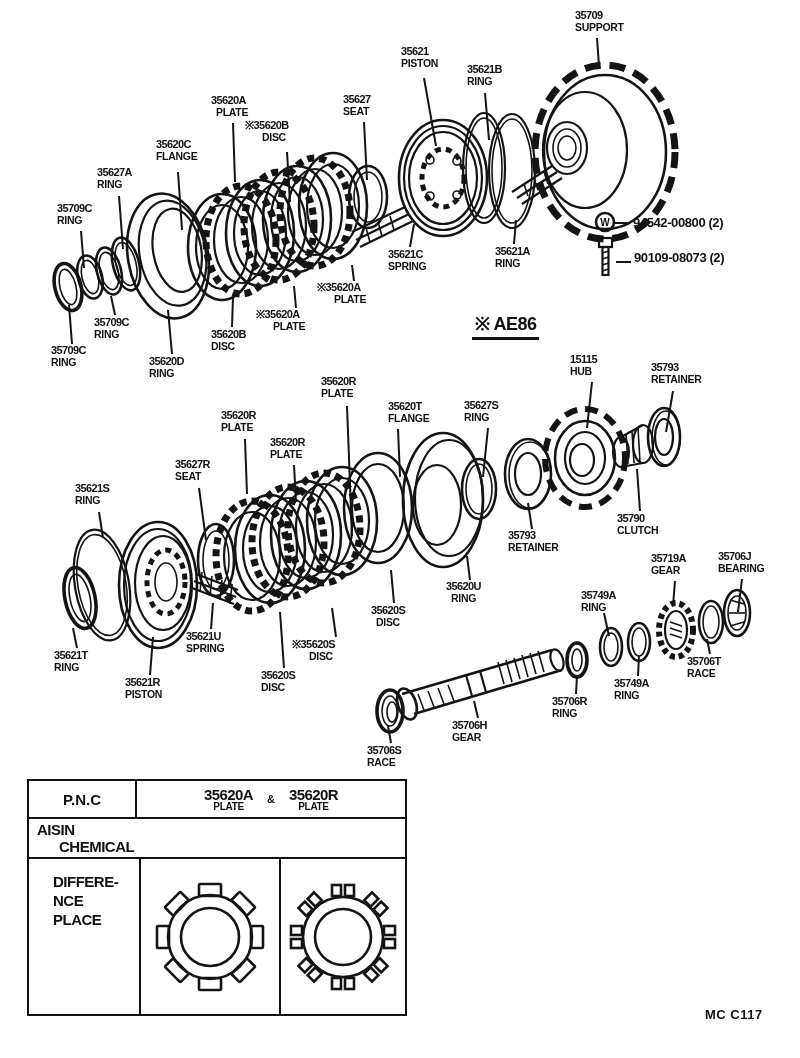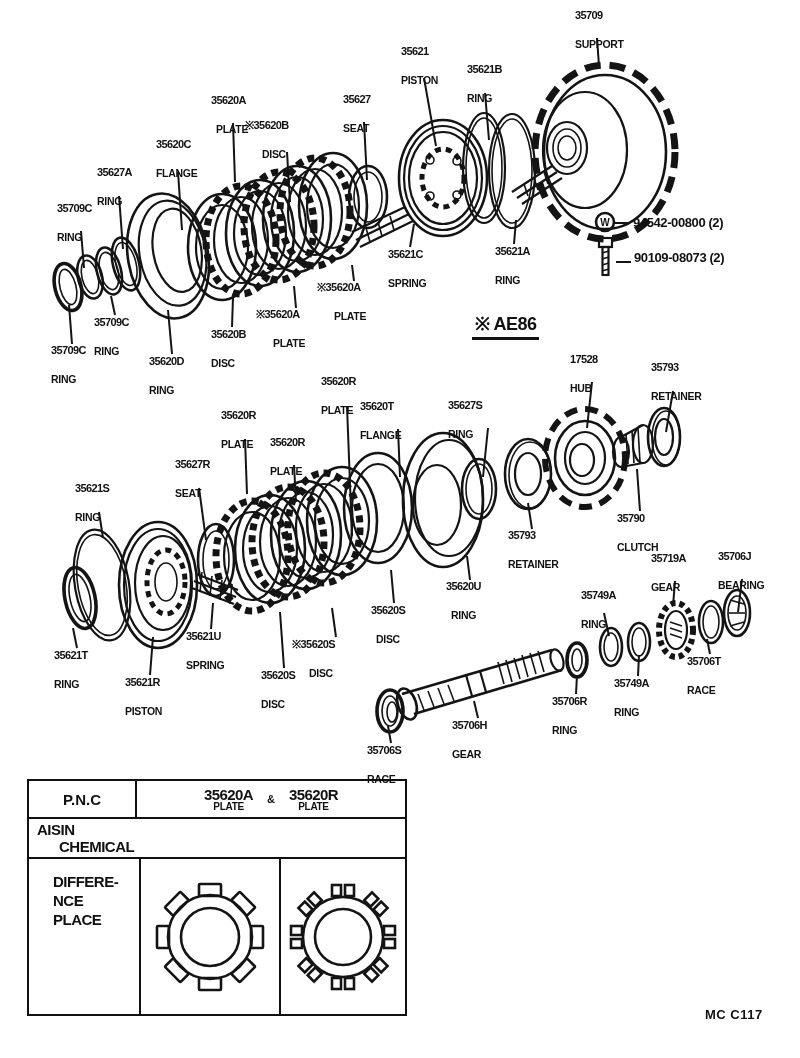--- a/index.html
+++ b/index.html
@@ -12,21 +12,21 @@
   .thin{fill:none;stroke:#141414;stroke-width:1.6;}
   .thick{fill:none;stroke:#141414;stroke-width:3.6;}
   .teeth{fill:none;stroke:#141414;stroke-width:7;stroke-dasharray:7 5;}
   .scallop{fill:none;stroke:#141414;stroke-width:6;stroke-dasharray:13 8;}
   .cast{fill:none;stroke:#141414;stroke-width:7;stroke-dasharray:16 9;}
   .gearT{fill:none;stroke:#141414;stroke-width:6;stroke-dasharray:5 4;}
   .notch{fill:none;stroke:#141414;stroke-width:5;stroke-dasharray:6 5;}
   .ld{stroke:#141414;stroke-width:2;fill:none;}
   .lbl{position:absolute;line-height:1.02;white-space:nowrap;}
   .code{font-size:11px;font-weight:bold;letter-spacing:-0.6px;display:block;}
-  .sub{font-size:10.5px;font-weight:bold;letter-spacing:-0.3px;display:block;margin-top:18px;}
+  .sub{font-size:10.5px;font-weight:bold;letter-spacing:-0.3px;display:block;margin-top:1px;}
   .sub.ind{margin-left:17px;}
   .sub.ind2{margin-left:5px;}
   .note{position:absolute;font-size:18px;font-weight:bold;letter-spacing:-0.5px;
         border-bottom:3px solid #111;padding:0 3px 2px 3px;}
   .fast{position:absolute;font-size:13px;font-weight:bold;letter-spacing:-0.4px;}
   .footer{position:absolute;font-size:13px;font-weight:bold;letter-spacing:0.5px;}
   
   .ptable{position:absolute;left:27px;top:779px;width:376px;height:233px;
           border:2.5px solid #111;}
   .ptable .row{display:flex;box-sizing:border-box;}
@@ -451,36 +451,36 @@
     </div>
 <div class="lbl" style="left:388px;top:249px">
       <span class="code">35621C</span>
       <span class="sub">SPRING</span>
     </div>
 <div class="lbl" style="left:495px;top:246px">
       <span class="code">35621A</span>
       <span class="sub">RING</span>
     </div>
 <div class="lbl" style="left:570px;top:354px">
-      <span class="code">17528</span>
+      <span class="code">15115</span>
       <span class="sub">HUB</span>
     </div>
 <div class="lbl" style="left:651px;top:362px">
       <span class="code">35793</span>
       <span class="sub">RETAINER</span>
     </div>
 <div class="lbl" style="left:321px;top:376px">
       <span class="code">35620R</span>
       <span class="sub">PLATE</span>
     </div>
-<div class="lbl" style="left:360px;top:401px">
+<div class="lbl" style="left:388px;top:401px">
       <span class="code">35620T</span>
       <span class="sub">FLANGE</span>
     </div>
-<div class="lbl" style="left:448px;top:400px">
+<div class="lbl" style="left:464px;top:400px">
       <span class="code">35627S</span>
       <span class="sub">RING</span>
     </div>
 <div class="lbl" style="left:221px;top:410px">
       <span class="code">35620R</span>
       <span class="sub">PLATE</span>
     </div>
 <div class="lbl" style="left:270px;top:437px">
       <span class="code">35620R</span>
       <span class="sub">PLATE</span>

